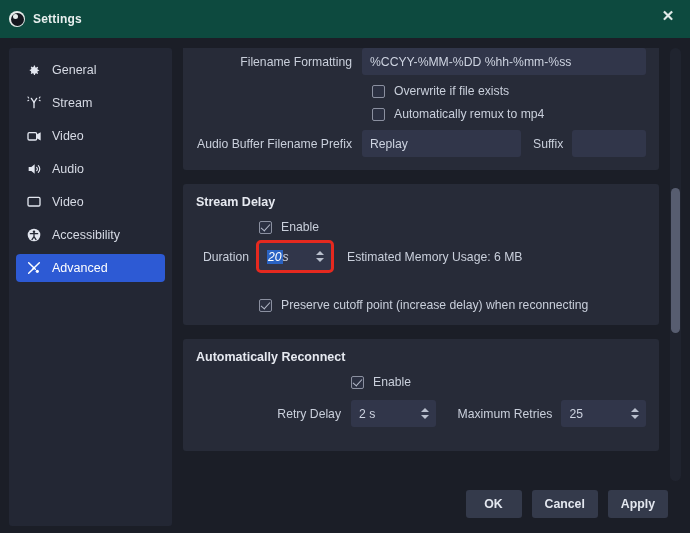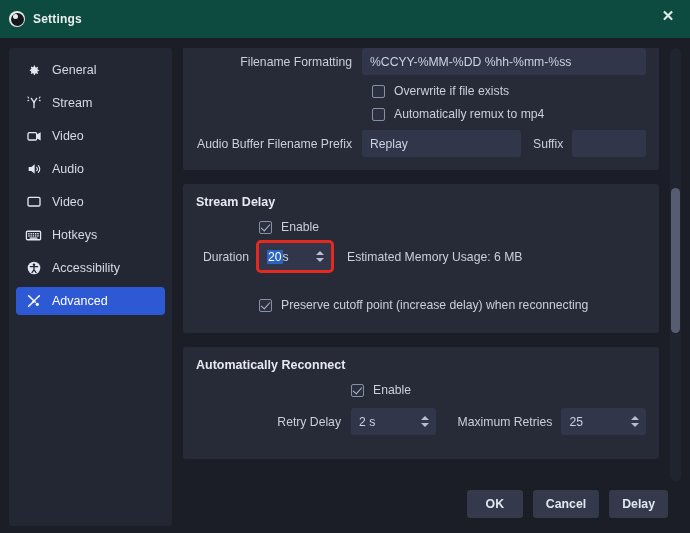--- a/index.html
+++ b/index.html
@@ -176,20 +176,21 @@
     border-left: 4px solid transparent;
     border-right: 4px solid transparent;
   }
   .spin .arrows .up { border-bottom: 4.5px solid #b9bfcd; }
   .spin .arrows .dn { border-top: 4.5px solid #b9bfcd; }
 
   .spin.highlighted {
     outline: 3px solid #e5291f;
     outline-offset: 0px;
     border-radius: 2px;
+    font-style: italic;
   }
 
   .memo { color: #c9cfdb; font-size: 12.2px; margin-left: 16px; }
 
   
   #scrollbar {
     position: absolute; right: 0px; top: 0;
     width: 11px; height: 433px;
     background: #20242f; border-radius: 6px;
   }
@@ -277,41 +278,20 @@
 
       <div class="side-item">
         <span class="si-icon">
           <svg width="16" height="16" viewBox="0 0 24 24" fill="none" stroke="#e2e6ef" stroke-width="2">
             <rect x="3" y="5" width="18" height="13" rx="2"></rect>
           </svg>
         </span>
         <span class="si-label">Video</span>
       </div>
 
-      <div class="side-item">
-        <span class="si-icon">
-          <svg width="17" height="17" viewBox="0 0 24 24">
-            <rect x="2" y="6" width="20" height="12" rx="1.5" fill="none" stroke="#e2e6ef" stroke-width="1.8"></rect>
-            <g fill="#e2e6ef">
-              <rect x="4.5" y="8.5" width="2" height="2"></rect>
-              <rect x="7.7" y="8.5" width="2" height="2"></rect>
-              <rect x="10.9" y="8.5" width="2" height="2"></rect>
-              <rect x="14.1" y="8.5" width="2" height="2"></rect>
-              <rect x="17.3" y="8.5" width="2" height="2"></rect>
-              <rect x="4.5" y="11.6" width="2" height="2"></rect>
-              <rect x="7.7" y="11.6" width="2" height="2"></rect>
-              <rect x="10.9" y="11.6" width="2" height="2"></rect>
-              <rect x="14.1" y="11.6" width="2" height="2"></rect>
-              <rect x="17.3" y="11.6" width="2" height="2"></rect>
-              <rect x="6.5" y="14.7" width="11" height="2"></rect>
-            </g>
-          </svg>
-        </span>
-        <span class="si-label">Hotkeys</span>
-      </div>
 
       <div class="side-item">
         <span class="si-icon">
           <svg width="16" height="16" viewBox="0 0 24 24">
             <circle cx="12" cy="12" r="9.5" fill="#e2e6ef"></circle>
             <circle cx="12" cy="7" r="1.9" fill="#232734"></circle>
             <path d="M6.5 10 L17.5 10 M12 10 L12 14.5 M12 14.5 L9 19 M12 14.5 L15 19" stroke="#232734" stroke-width="1.9" fill="none" stroke-linecap="round"></path>
           </svg>
         </span>
         <span class="si-label">Accessibility</span>
@@ -380,21 +360,21 @@
                 <span class="sel">20</span>
                   <span> s</span>
                 <span class="arrows">
                   <span class="ar up"></span>
                   <span class="ar dn"></span>
                 </span>
               </div>
               <div class="memo">Estimated Memory Usage: 6 MB</div>
             </div>
 
-            <div class="cb-row" style="margin-bottom:8px">
+            <div class="cb-row" style="margin-bottom:0">
               <div class="spacer" style="width:63px"></div>
               <div class="cbox checked"></div>
               <div class="cb-label">Preserve cutoff point (increase delay) when reconnecting</div>
             </div>
           </div>
 
           <div class="groupbox" style="padding-bottom:16px">
             <div class="group-title">Automatically Reconnect</div>
 
             <div class="cb-row" style="margin-bottom:11px">
@@ -426,18 +406,18 @@
         </div>
 
         <div id="scrollbar">
           <div class="thumb" style="top: 140px; height: 145px;"></div>
         </div>
       </div>
 
       <div id="footer">
         <button class="btn">OK</button>
         <button class="btn">Cancel</button>
-        <button class="btn">Delay</button>
+        <button class="btn">Apply</button>
       </div>
 
     </div>
   </div>
 </div>
 
 </body></html>

